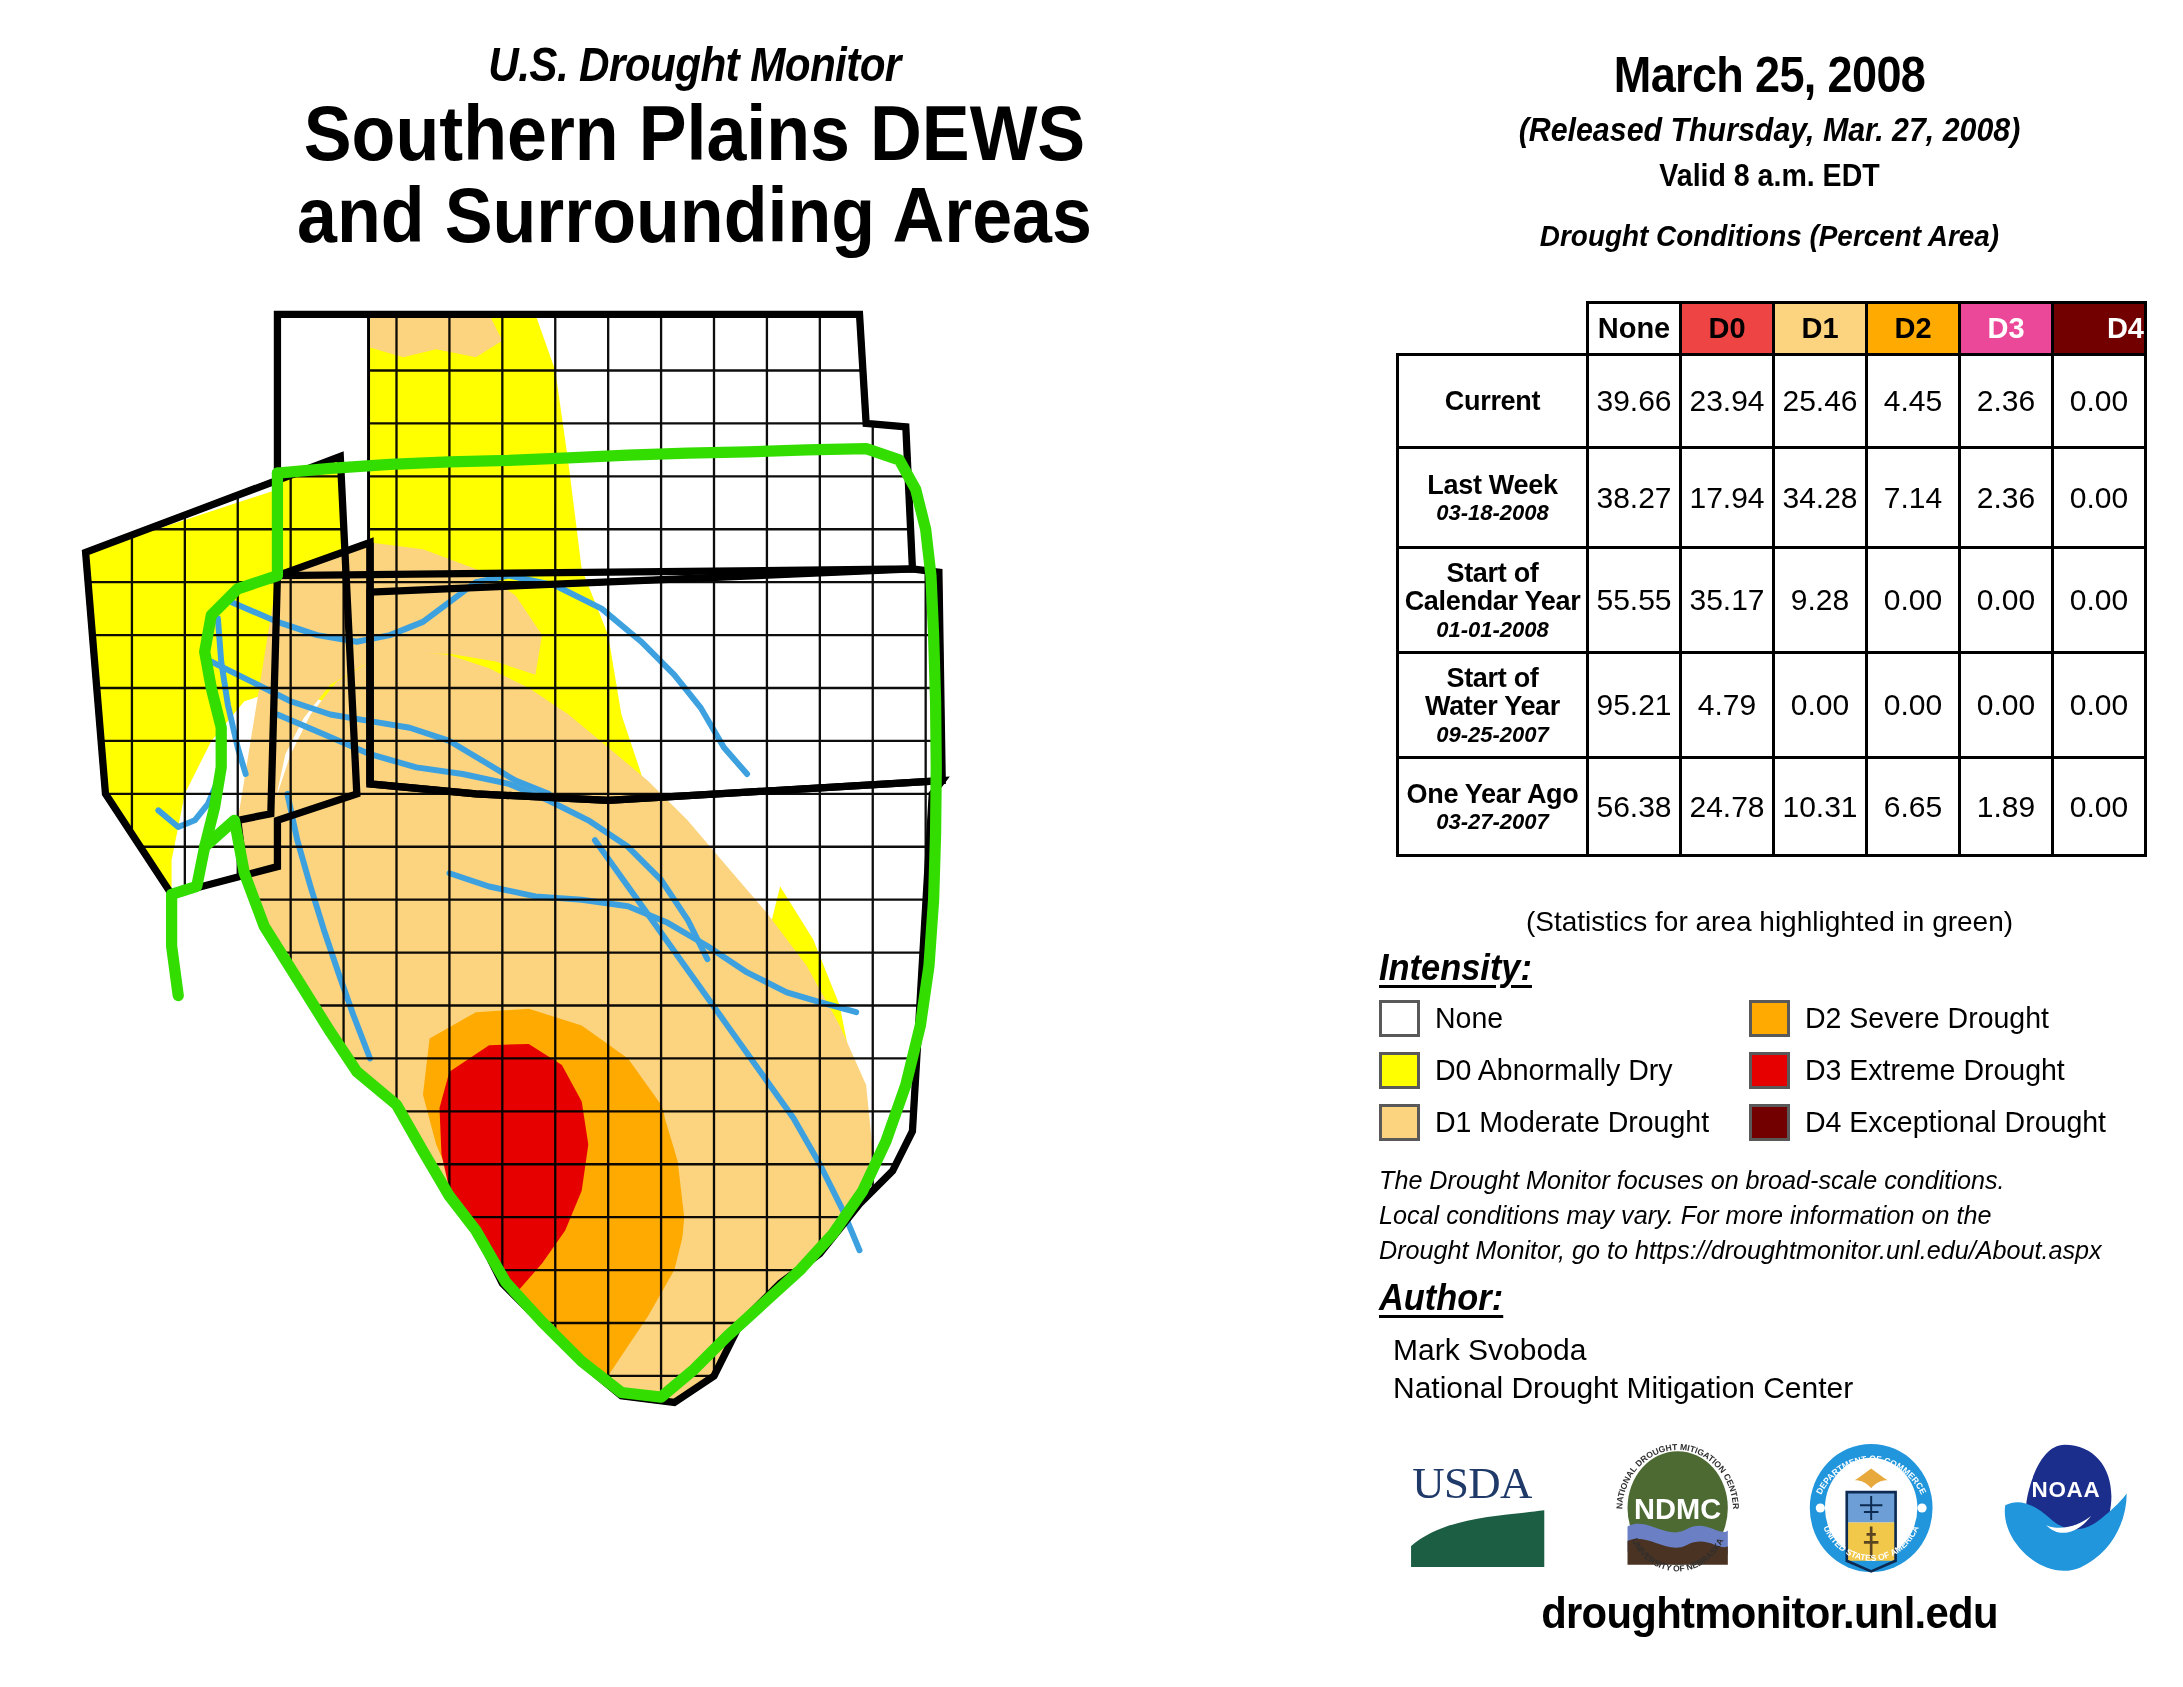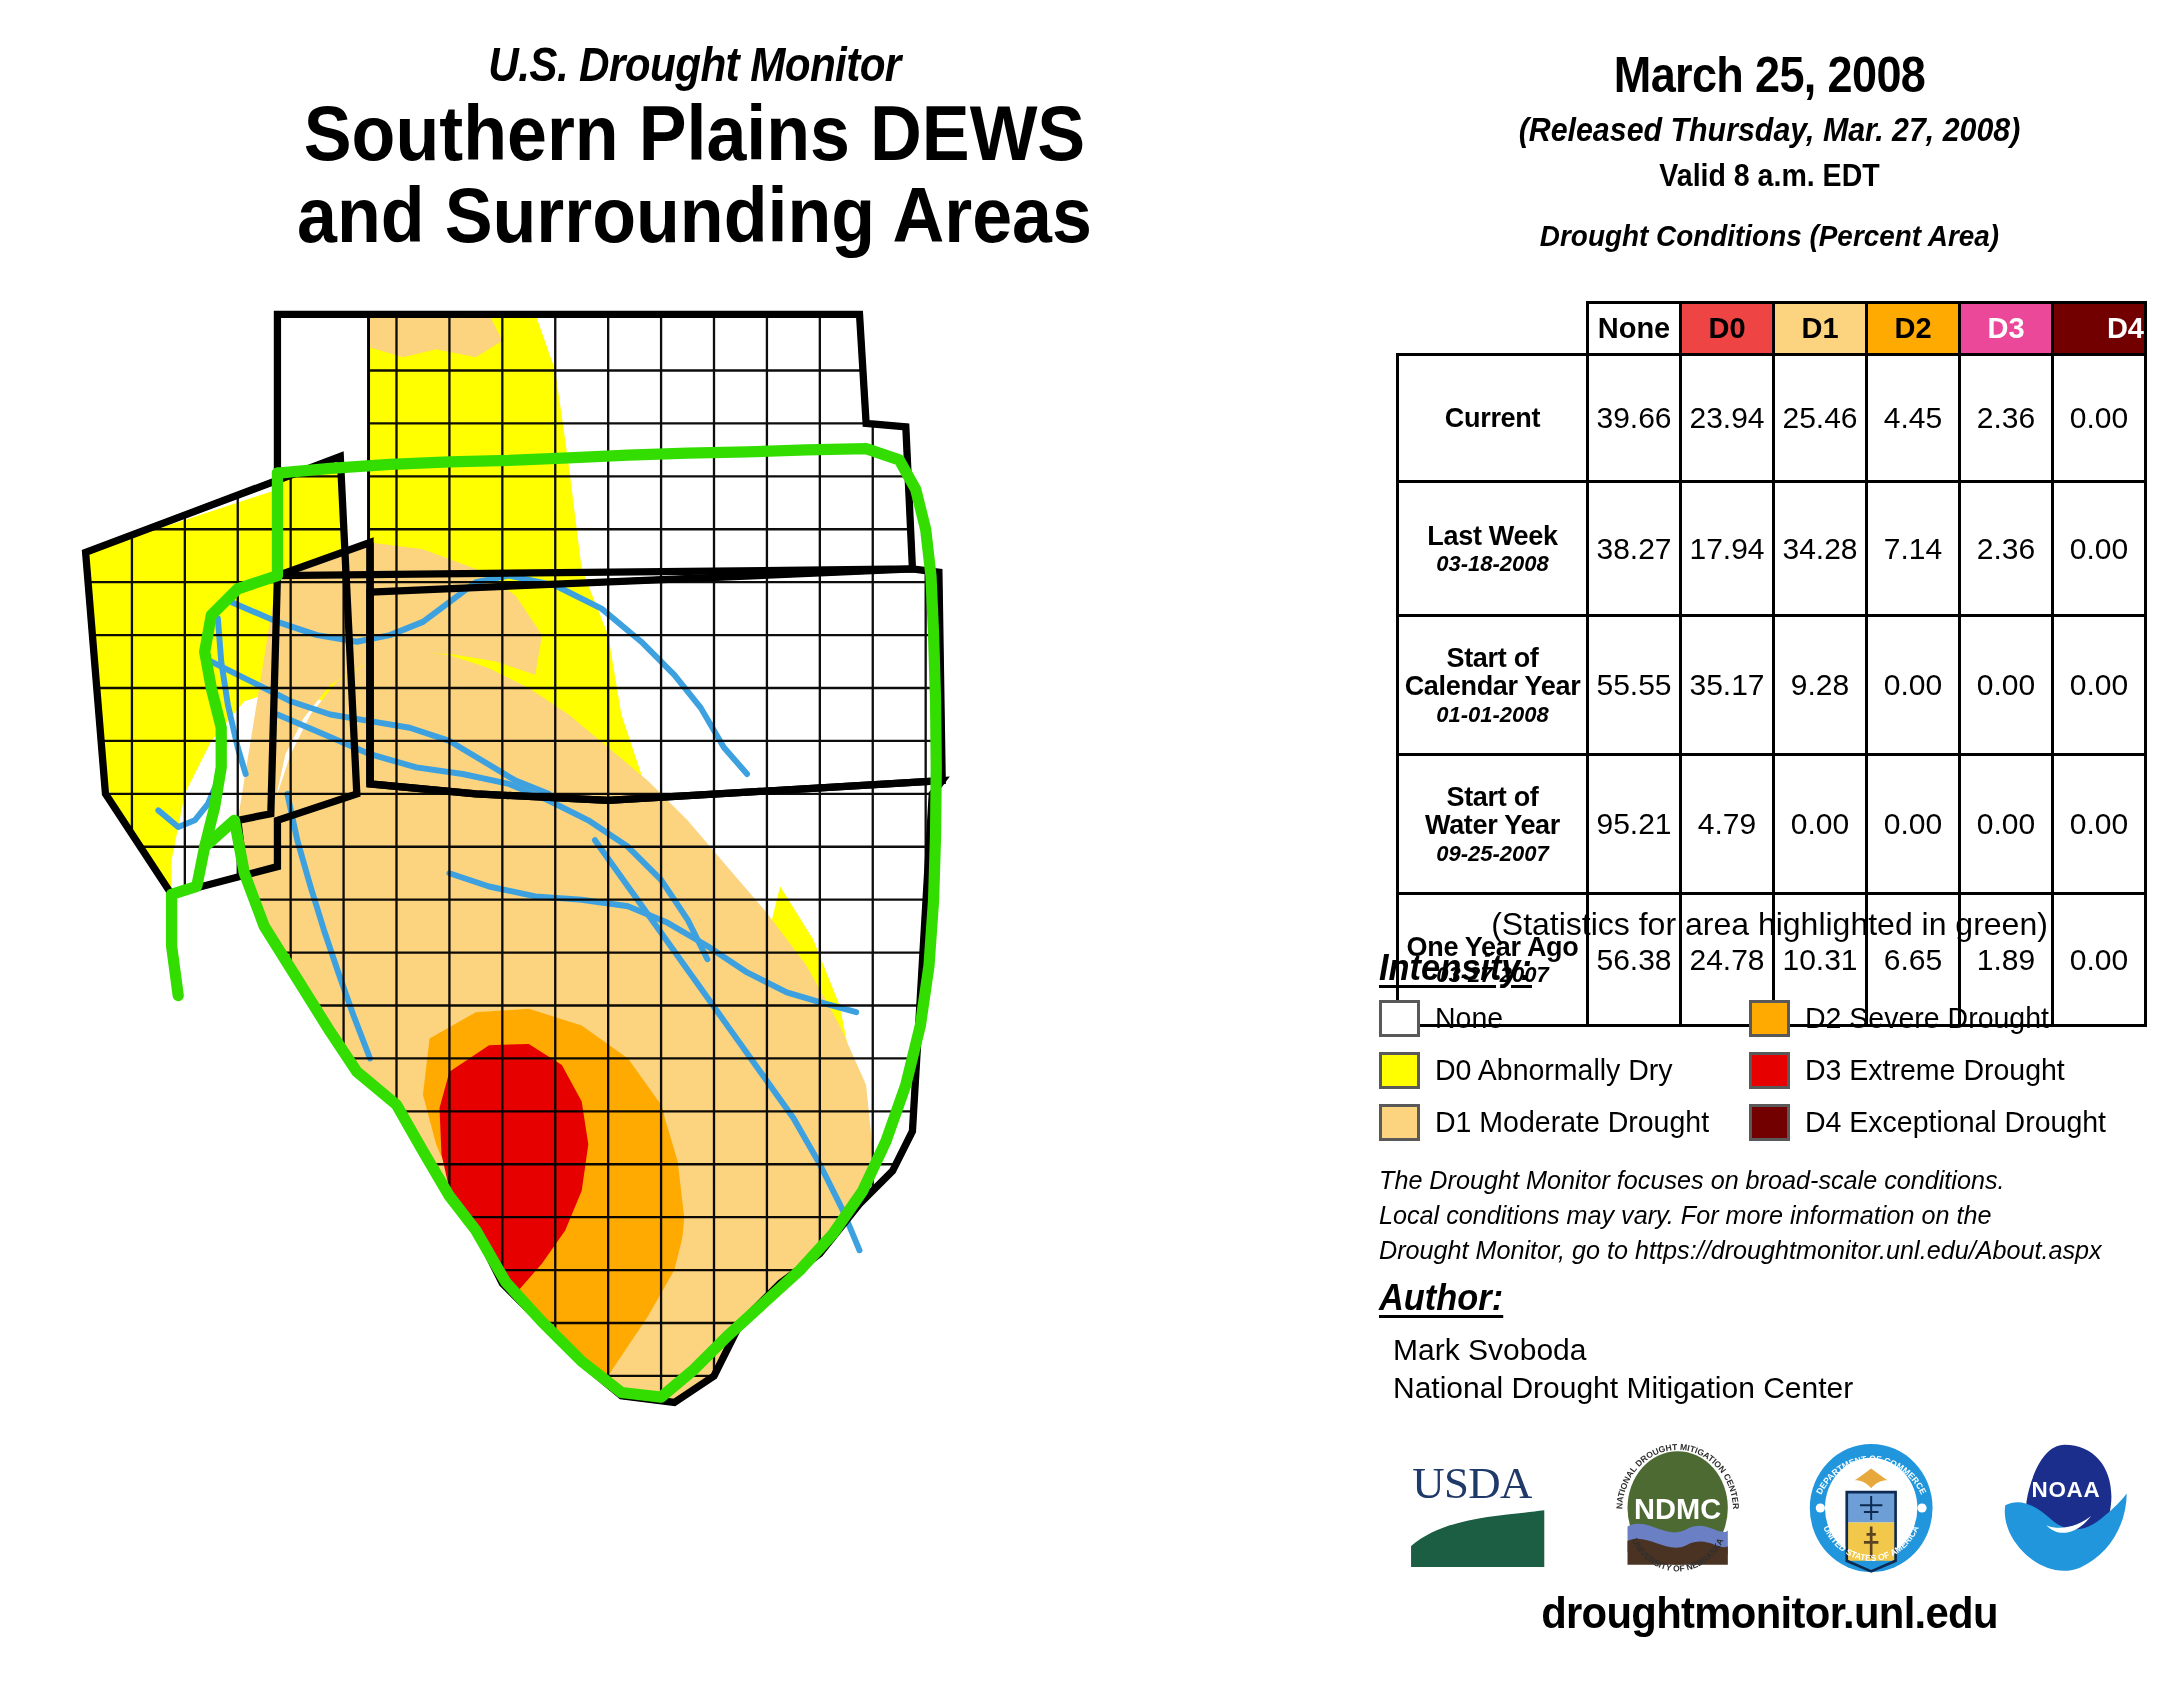--- a/index.html
+++ b/index.html
@@ -123,21 +123,21 @@
     border: none;
     background: #fff;
   }
   table.stats tr.hdr th {
     height: 49px;
     font-size: 29px;
     font-weight: bold;
     padding: 0;
   }
   table.stats td.rowlabel {
-    padding: 23px 4px;
+    padding: 6px 4px;
     line-height: 1.05;
   }
   .rl-main {
     display: block;
     font-size: 27px;
     font-weight: bold;
     letter-spacing: -0.3px;
   }
   .rl-date {
     display: block;
@@ -157,21 +157,21 @@
   tr.r-cal td, tr.r-water td { height: 90px; }
   tr.r-oneyear td { height: 83px; }
 
   
   #green-note {
     position: absolute;
     left: 1376px;
     top: 906px;
     width: 787px;
     text-align: center;
-    font-size: 32px;
+    font-size: 28px;
     font-weight: 500;
     color: #000;
   }
 
   
   #intensity-head {
     position: absolute;
     left: 1379px;
     top: 947px;
     font-size: 37px;

